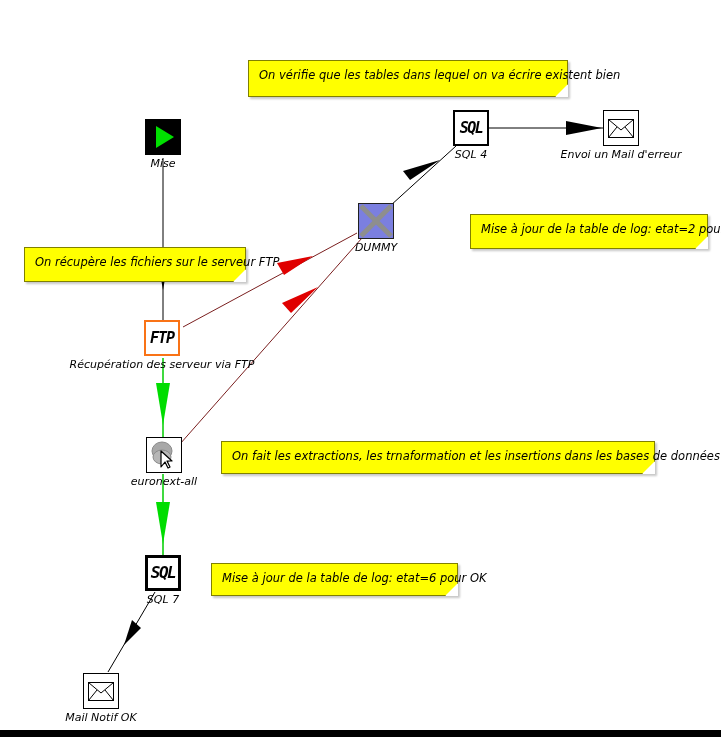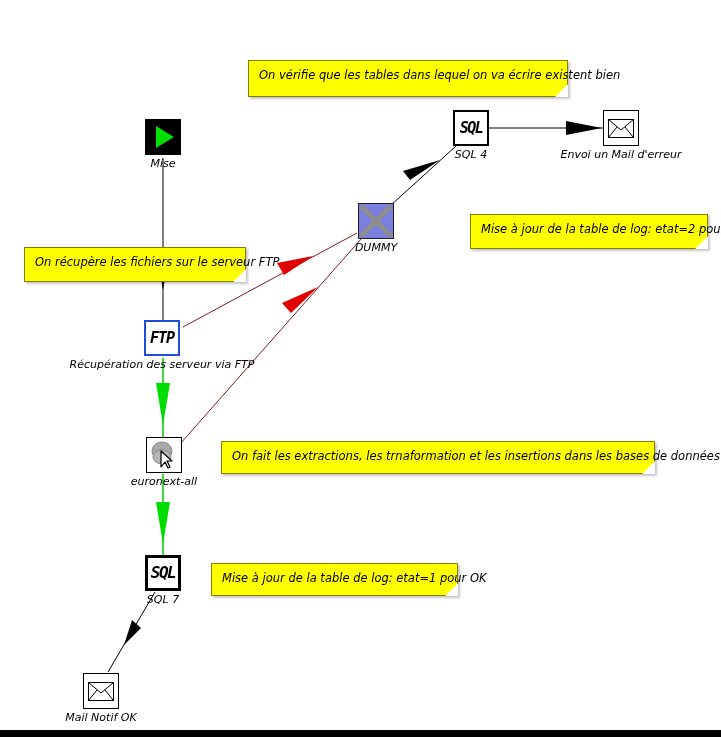--- a/index.html
+++ b/index.html
@@ -70,21 +70,21 @@
     top:6px;
     width:0;height:0;
     border-top:11px solid transparent;
     border-bottom:11px solid transparent;
     border-left:18px solid #00e000;
   }
 
   
   .glyph-box{
     background:#ffffff;
-    border:2px solid #1d4ed8;
+    border:2px solid #f97316;
     display:flex;
     align-items:center;
     justify-content:center;
   }
   .glyph-box .txt{
     font-family:"DejaVu Sans Mono", monospace;
     font-weight:bold;
     font-size:15px;
     letter-spacing:-1px;
     color:#000000;
@@ -231,21 +231,21 @@
     <span>Mise à jour de la table de log: etat=2 pour KO</span>
     <span class="fold"></span>
   </div>
 
   <div class="note" style="left:221px;top:441px;width:434px;height:33px;text-align:right;">
     <span>On fait les extractions, les trnaformation et les  insertions dans les bases de données</span>
     <span class="fold"></span>
   </div>
 
   <div class="note" style="left:211px;top:563px;width:247px;height:33px;">
-    <span>Mise à jour de la table de log: etat=1 pour OK</span>
+    <span>Mise à jour de la table de log: etat=6 pour OK</span>
     <span class="fold"></span>
   </div>
 
   <div class="node" style="left:163px;top:137px;">
     <div class="glyph glyph-start">
       <div class="tri"></div>
     </div>
     <div class="caption">Mise</div>
   </div>
 

